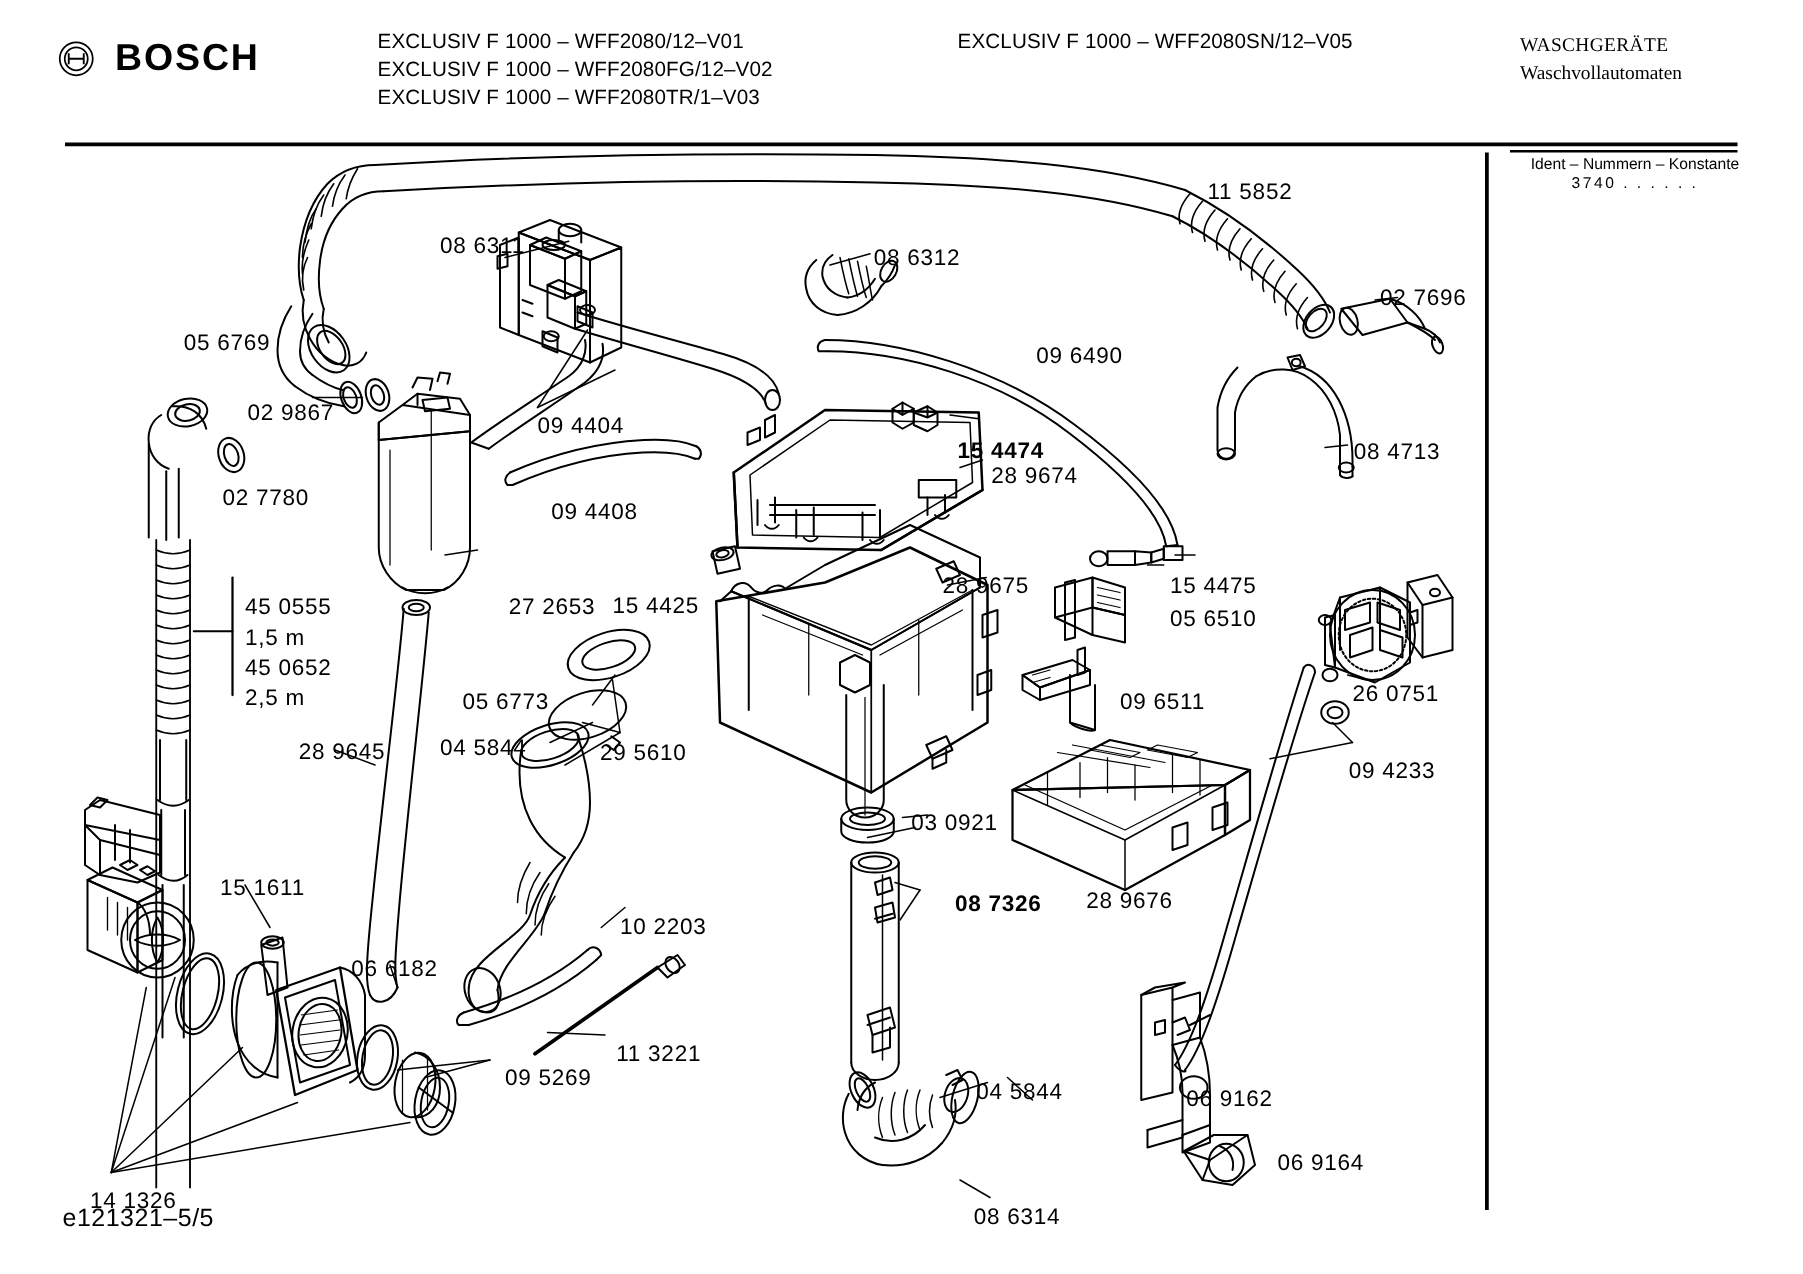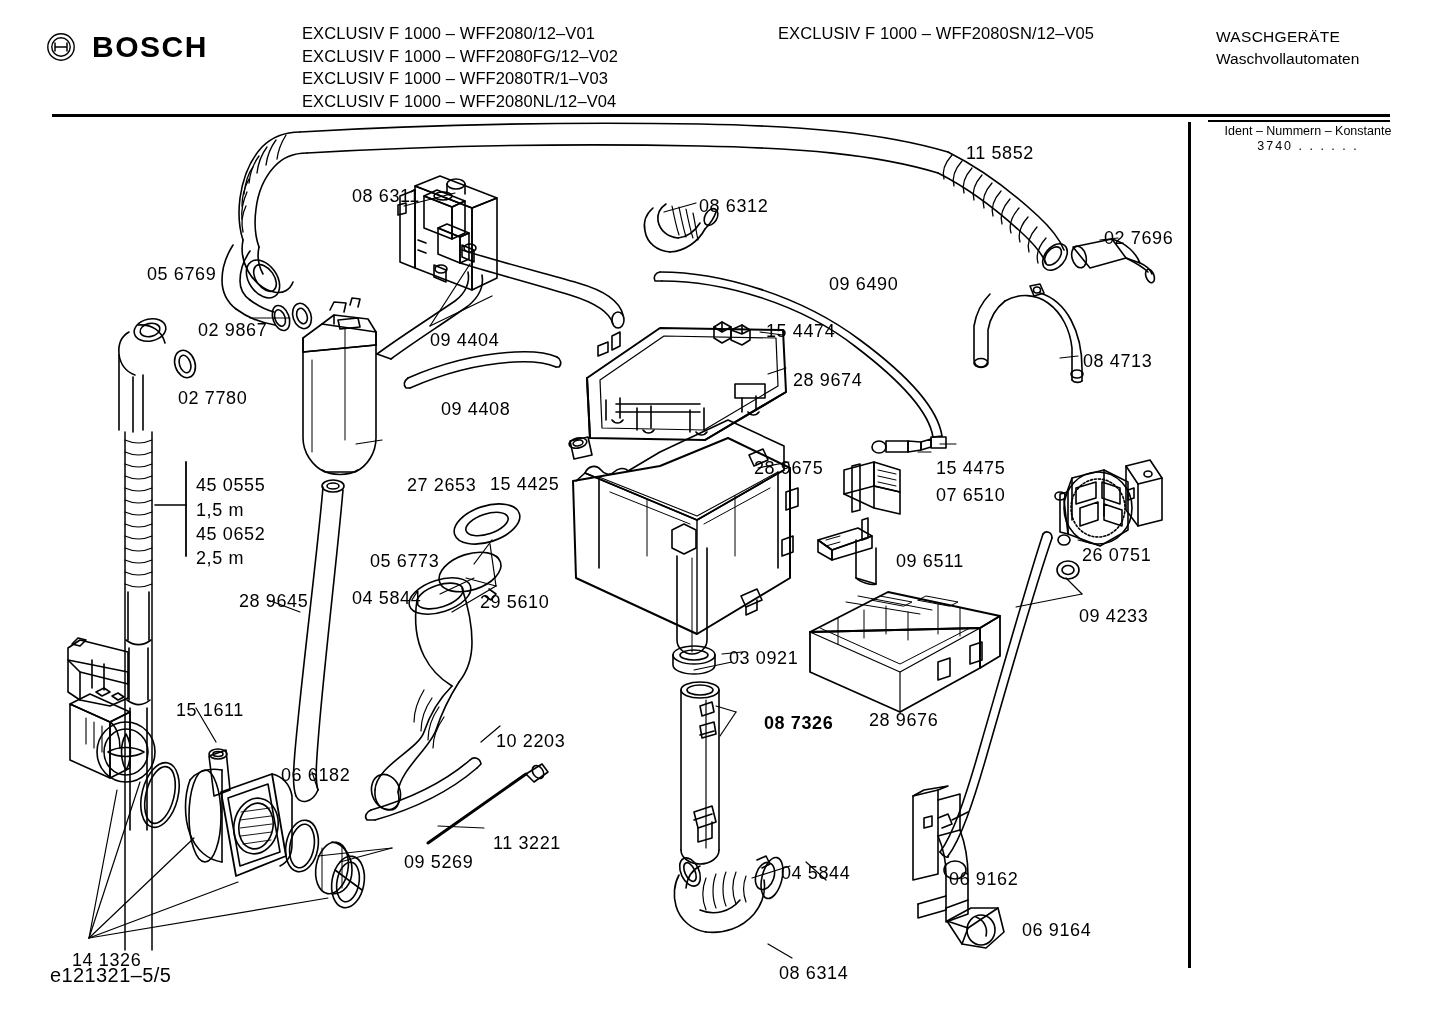--- a/index.html
+++ b/index.html
@@ -6,22 +6,22 @@
   body{width:1442px;height:1019px;position:relative;
        font-family:"Liberation Sans","DejaVu Sans",sans-serif;color:#000;overflow:hidden;}
   .page{position:absolute;left:0;top:0;width:1442px;height:858px;background:#fff;}
 
   
   .logo-mark{position:absolute;left:46px;top:32px;width:30px;height:30px;}
   .brand{position:absolute;left:92px;top:30px;font-size:30px;font-weight:bold;
          letter-spacing:1.5px;font-family:"Liberation Sans",sans-serif;}
   .modelcol{position:absolute;font-size:16.5px;line-height:22.5px;white-space:nowrap;letter-spacing:.1px;}
   #model-col-1{left:302px;top:22px;}
-  #model-col-2{left:766px;top:22px;margin-left:12px;}
-  .deptcol{position:absolute;left:1216px;top:26px;font-size:15.5px;line-height:22px;white-space:nowrap;}
+  #model-col-2{left:766px;top:22px;}
+  .deptcol{position:absolute;left:1216px;top:26px;font-size:15.5px;line-height:22px;white-space:nowrap;font-family:Liberation Serif, serif;}
   .dept-main{letter-spacing:.3px;}
 
   
   .hrule{position:absolute;background:#000;}
   #rule-main{left:52px;top:114px;width:1338px;height:3px;}
   #rule-ident{left:1208px;top:120px;width:182px;height:2px;}
   #divider-vert{left:1188px;top:122px;width:3px;height:846px;}
 
   .ident-block{position:absolute;left:1208px;top:124px;width:200px;
                font-size:12.5px;line-height:15px;text-align:center;}
@@ -44,21 +44,20 @@
       <circle cx="15" cy="15" r="9.2" fill="none" stroke="#000" stroke-width="1.4"></circle>
       <path d="M9 10.6 L9 19.4 M21 10.6 L21 19.4 M9.2 15 L20.8 15" stroke="#000" stroke-width="1.5" fill="none"></path>
     </svg>
   </div>
   <div class="brand">BOSCH</div>
 
   <div class="modelcol" id="model-col-1">
     <div>EXCLUSIV F 1000 – WFF2080/12–V01</div>
     <div>EXCLUSIV F 1000 – WFF2080FG/12–V02</div>
     <div>EXCLUSIV F 1000 – WFF2080TR/1–V03</div>
-    <div>EXCLUSIV F 1000 – WFF2080NL/12–V04</div>
   </div>
 
   <div class="modelcol" id="model-col-2">
     <div>EXCLUSIV F 1000 – WFF2080SN/12–V05</div>
   </div>
 
   <div class="deptcol">
     <div class="dept-main">WASCHGERÄTE</div>
     <div>Waschvollautomaten</div>
   </div>
@@ -630,31 +629,31 @@
   </svg>
 
   <div id="part-labels">
       <div class="lbl" style="left: 966px; top: 143px;">11 5852</div>
       <div class="lbl" style="left: 352px; top: 186px;">08 6311</div>
       <div class="lbl" style="left: 699px; top: 196px;">08 6312</div>
       <div class="lbl" style="left: 1104px; top: 228px;">02 7696</div>
       <div class="lbl" style="left: 147px; top: 264px;">05 6769</div>
       <div class="lbl" style="left: 829px; top: 274px;">09 6490</div>
       <div class="lbl" style="left: 198px; top: 320px;">02 9867</div>
-      <div class="lbl" style="left: 766px; top: 321px;">15 4474</div>
+      <div class="lbl" style="left: 766px; top: 350px; font-weight: bold;">15 4474</div>
       <div class="lbl" style="left: 430px; top: 330px;">09 4404</div>
       <div class="lbl" style="left: 1083px; top: 351px;">08 4713</div>
       <div class="lbl" style="left: 178px; top: 388px;">02 7780</div>
       <div class="lbl" style="left: 793px; top: 370px;">28 9674</div>
       <div class="lbl" style="left: 441px; top: 399px;">09 4408</div>
       <div class="lbl" style="left: 407px; top: 443px; margin-top: 32px;">27 2653</div>
       <div class="lbl" style="left: 754px; top: 458px;">28 9675</div>
       <div class="lbl" style="left: 490px; top: 474px;">15 4425</div>
       <div class="lbl" style="left: 936px; top: 458px;">15 4475</div>
-      <div class="lbl" style="left: 936px; top: 485px;">07 6510</div>
+      <div class="lbl" style="left: 936px; top: 485px;">05 6510</div>
       <div class="lbl" style="left: 196px; top: 475px;">45 0555</div>
       <div class="lbl" style="left: 196px; top: 500px;">1,5 m</div>
       <div class="lbl" style="left: 196px; top: 524px;">45 0652</div>
       <div class="lbl" style="left: 196px; top: 548px;">2,5 m</div>
       <div class="lbl" style="left: 1082px; top: 545px;">26 0751</div>
       <div class="lbl" style="left: 370px; top: 551px;">05 6773</div>
       <div class="lbl" style="left: 896px; top: 551px;">09 6511</div>
       <div class="lbl" style="left: 352px; top: 588px;">04 5844</div>
       <div class="lbl" style="left: 239px; top: 591px;">28 9645</div>
       <div class="lbl" style="left: 1079px; top: 606px;">09 4233</div>

